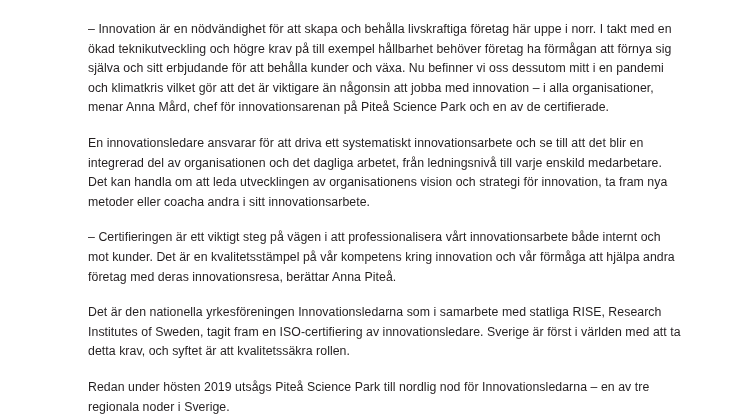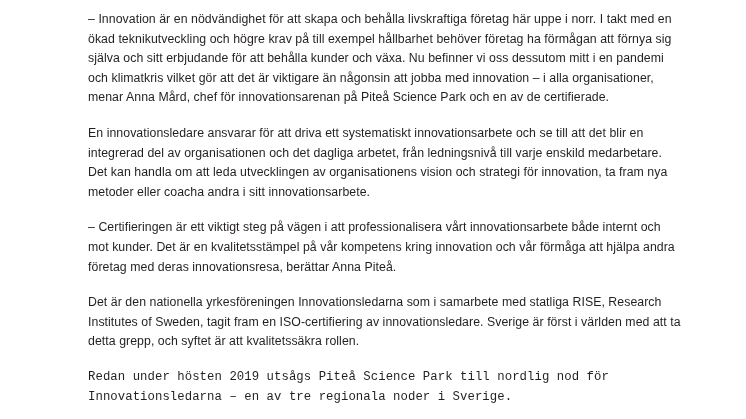--- a/index.html
+++ b/index.html
@@ -15,35 +15,34 @@
     color: #231f20;
   }
   #doc {
     box-sizing: border-box;
     width: 746px;
     height: 419px;
     padding: 6px 62px 0 88px;
     background: #ffffff;
   }
   p.para {
-    margin: 4px 0 16px 0;
+    margin: 14px 0 16px 0;
     font-size: 12.3px;
     line-height: 19.6px;
     text-align: left;
     color: #231f20;
     letter-spacing: 0.005em;
   }
   p.para:last-child {
     margin-bottom: 0;
-    font-family: Liberation Mono, monospace;
   }
 </style>
 </head>
 <body>
 
 <div id="doc">
   <p class="para">– Innovation är en nödvändighet för att skapa och behålla livskraftiga företag här uppe i norr. I takt med en ökad teknikutveckling och högre krav på till exempel hållbarhet behöver företag ha förmågan att förnya sig själva och sitt erbjudande för att behålla kunder och växa. Nu befinner vi oss dessutom mitt i en pandemi och klimatkris vilket gör att det är viktigare än någonsin att jobba med innovation – i alla organisationer, menar Anna Mård, chef för innovationsarenan på Piteå Science Park och en av de certifierade.</p>
   <p class="para">En innovationsledare ansvarar för att driva ett systematiskt innovationsarbete och se till att det blir en integrerad del av organisationen och det dagliga arbetet, från ledningsnivå till varje enskild medarbetare. Det kan handla om att leda utvecklingen av organisationens vision och strategi för innovation, ta fram nya metoder eller coacha andra i sitt innovationsarbete.</p>
   <p class="para">– Certifieringen är ett viktigt steg på vägen i att professionalisera vårt innovationsarbete både internt och mot kunder. Det är en kvalitetsstämpel på vår kompetens kring innovation och vår förmåga att hjälpa andra företag med deras innovationsresa, berättar Anna Piteå.</p>
-  <p class="para">Det är den nationella yrkesföreningen Innovationsledarna som i samarbete med statliga RISE, Research Institutes of Sweden, tagit fram en ISO-certifiering av innovationsledare. Sverige är först i världen med att ta detta grepp, och syftet är att kvalitetssäkra rollen.</p>
+  <p class="para">Det är den nationella yrkesföreningen Innovationsledarna som i samarbete med statliga RISE, Research Institutes of Sweden, tagit fram en ISO-certifiering av innovationsledare. Sverige är först i världen med att ta detta krav, och syftet är att kvalitetssäkra rollen.</p>
   <p class="para">Redan under hösten 2019 utsågs Piteå Science Park till nordlig nod för Innovationsledarna – en av tre regionala noder i Sverige.</p>
 
 </div>
 
 </body></html>

